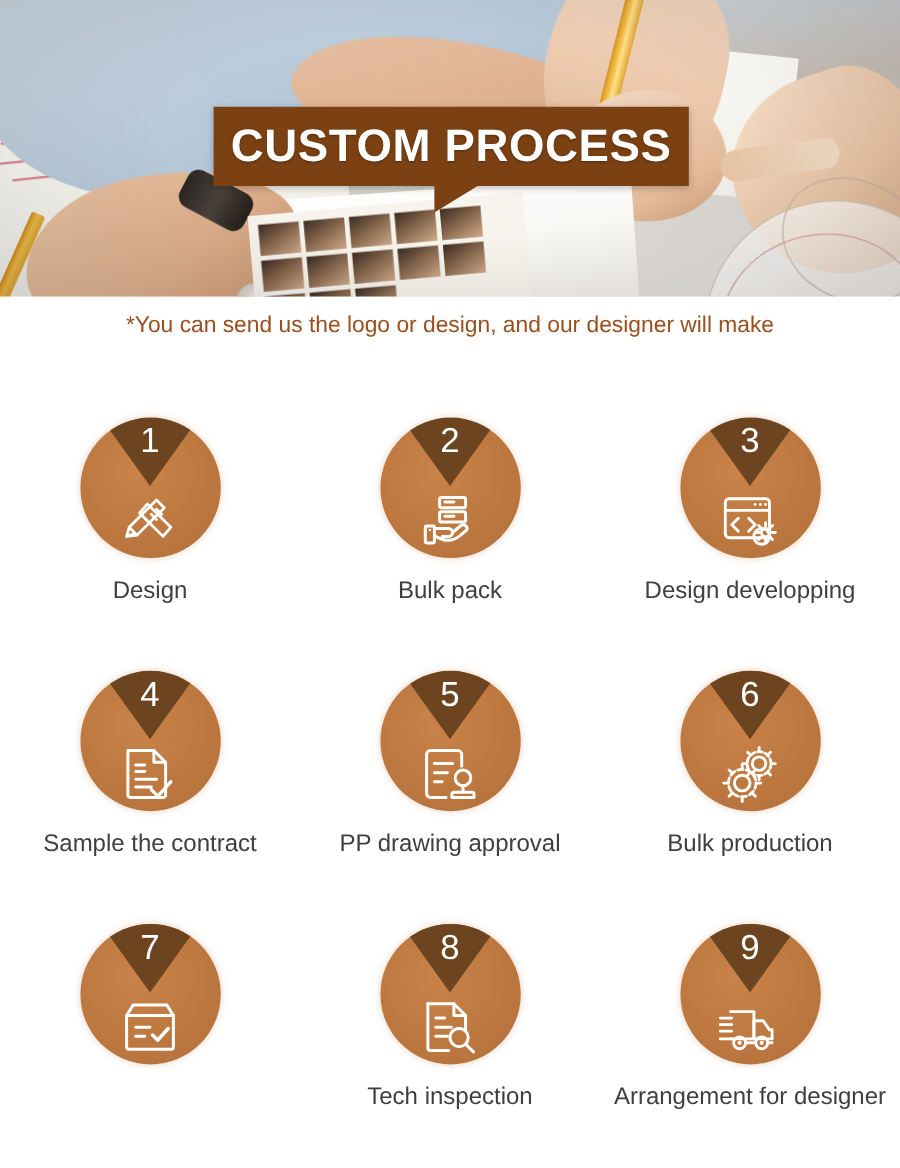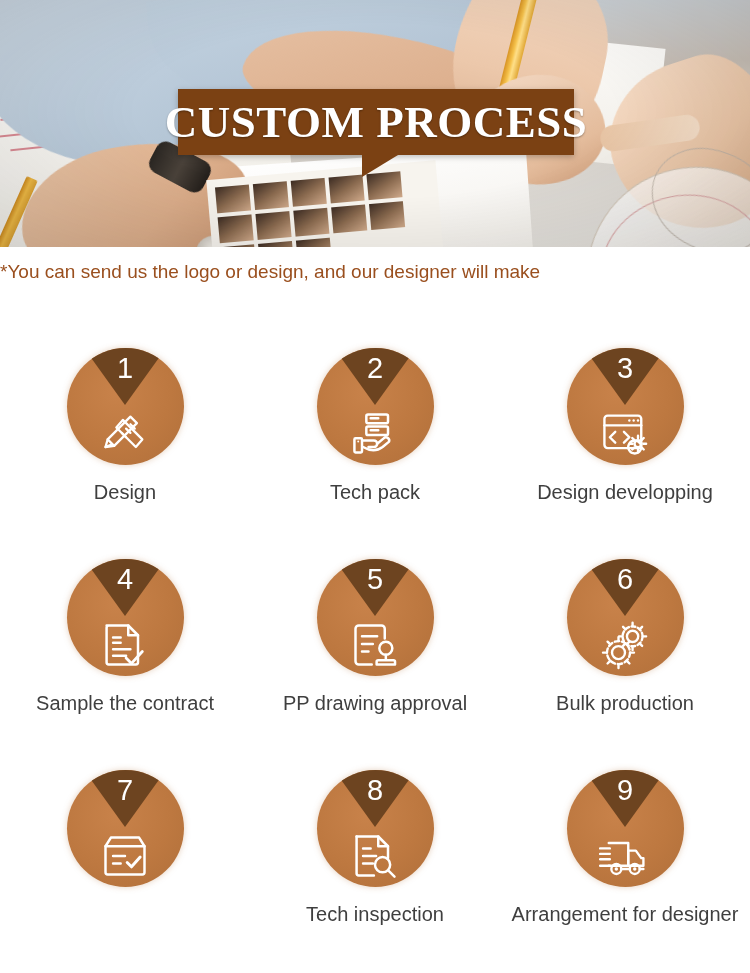--- a/index.html
+++ b/index.html
@@ -156,38 +156,38 @@
   }
 
   
   .banner {
     position:absolute; left:178px; top:89px; width:396px; height:66px;
     background:#7b4113;
     display:flex; align-items:center; justify-content:center;
     box-shadow:0 2px 6px rgba(0,0,0,.25);
   }
   .banner-text {
-    color:#ffffff; font-size:45px; font-weight:bold;
+    color:#ffffff; font-size:38px; font-weight:bold;
     letter-spacing:.5px; line-height:1;
     text-shadow:0 1px 2px rgba(0,0,0,.35);
-    font-family:Liberation Serif, serif;
+    font-family:Liberation Sans, sans-serif;
     white-space:nowrap;
   }
   .banner-tail {
     position:absolute; left:362px; top:155px;
     width:0; height:0;
     border-left:0 solid transparent;
     border-right:36px solid transparent;
     border-top:22px solid #7b4113;
   }
 
   
   .subtitle {
     position:absolute; left:0; top:258px; width:750px;
-    text-align:left; color:#9a4f1e;
+    text-align:center; color:#9a4f1e;
     font-size:19px; line-height:1.5;
     font-family:"Liberation Sans", sans-serif;
   }
   .subtitle span { display:block; }
 
   
   .grid {
     position:absolute; left:0; top:348px; width:750px;
     display:grid; grid-template-columns:repeat(3,250px);
     row-gap:0;
@@ -316,21 +316,21 @@
             <rect x="16" y="6" width="20" height="8" rx="1.5"></rect>
             <rect x="16" y="17" width="20" height="8" rx="1.5"></rect>
             <path d="M20 9.5 h7 M20 20.5 h7"></path>
             <path d="M13 30 h10 a3 3 0 0 1 0 6 h-5"></path>
             <path d="M13 36 q10 6 18 0 l6 -5 a3 3 0 0 0 -5 -3 l-6 5"></path>
             <rect x="5" y="28" width="7" height="13" rx="1"></rect>
             <circle cx="8.5" cy="31" r="0.9" fill="#fff" stroke="none"></circle>
           </svg>
         </div>
       </div>
-      <div class="step-label">Tech pack</div>
+      <div class="step-label">Bulk pack</div>
     </div>
 
     <div class="cell">
       <div class="badge">
         <div class="badge-notch"></div>
         <div class="badge-num">3</div>
         <div class="badge-icon">
           <svg viewBox="0 0 48 48" fill="none" stroke="#fff" stroke-width="2.2" stroke-linecap="round" stroke-linejoin="round">
             <rect x="5" y="7" width="34" height="30" rx="3"></rect>
             <path d="M5 16 h34"></path>

